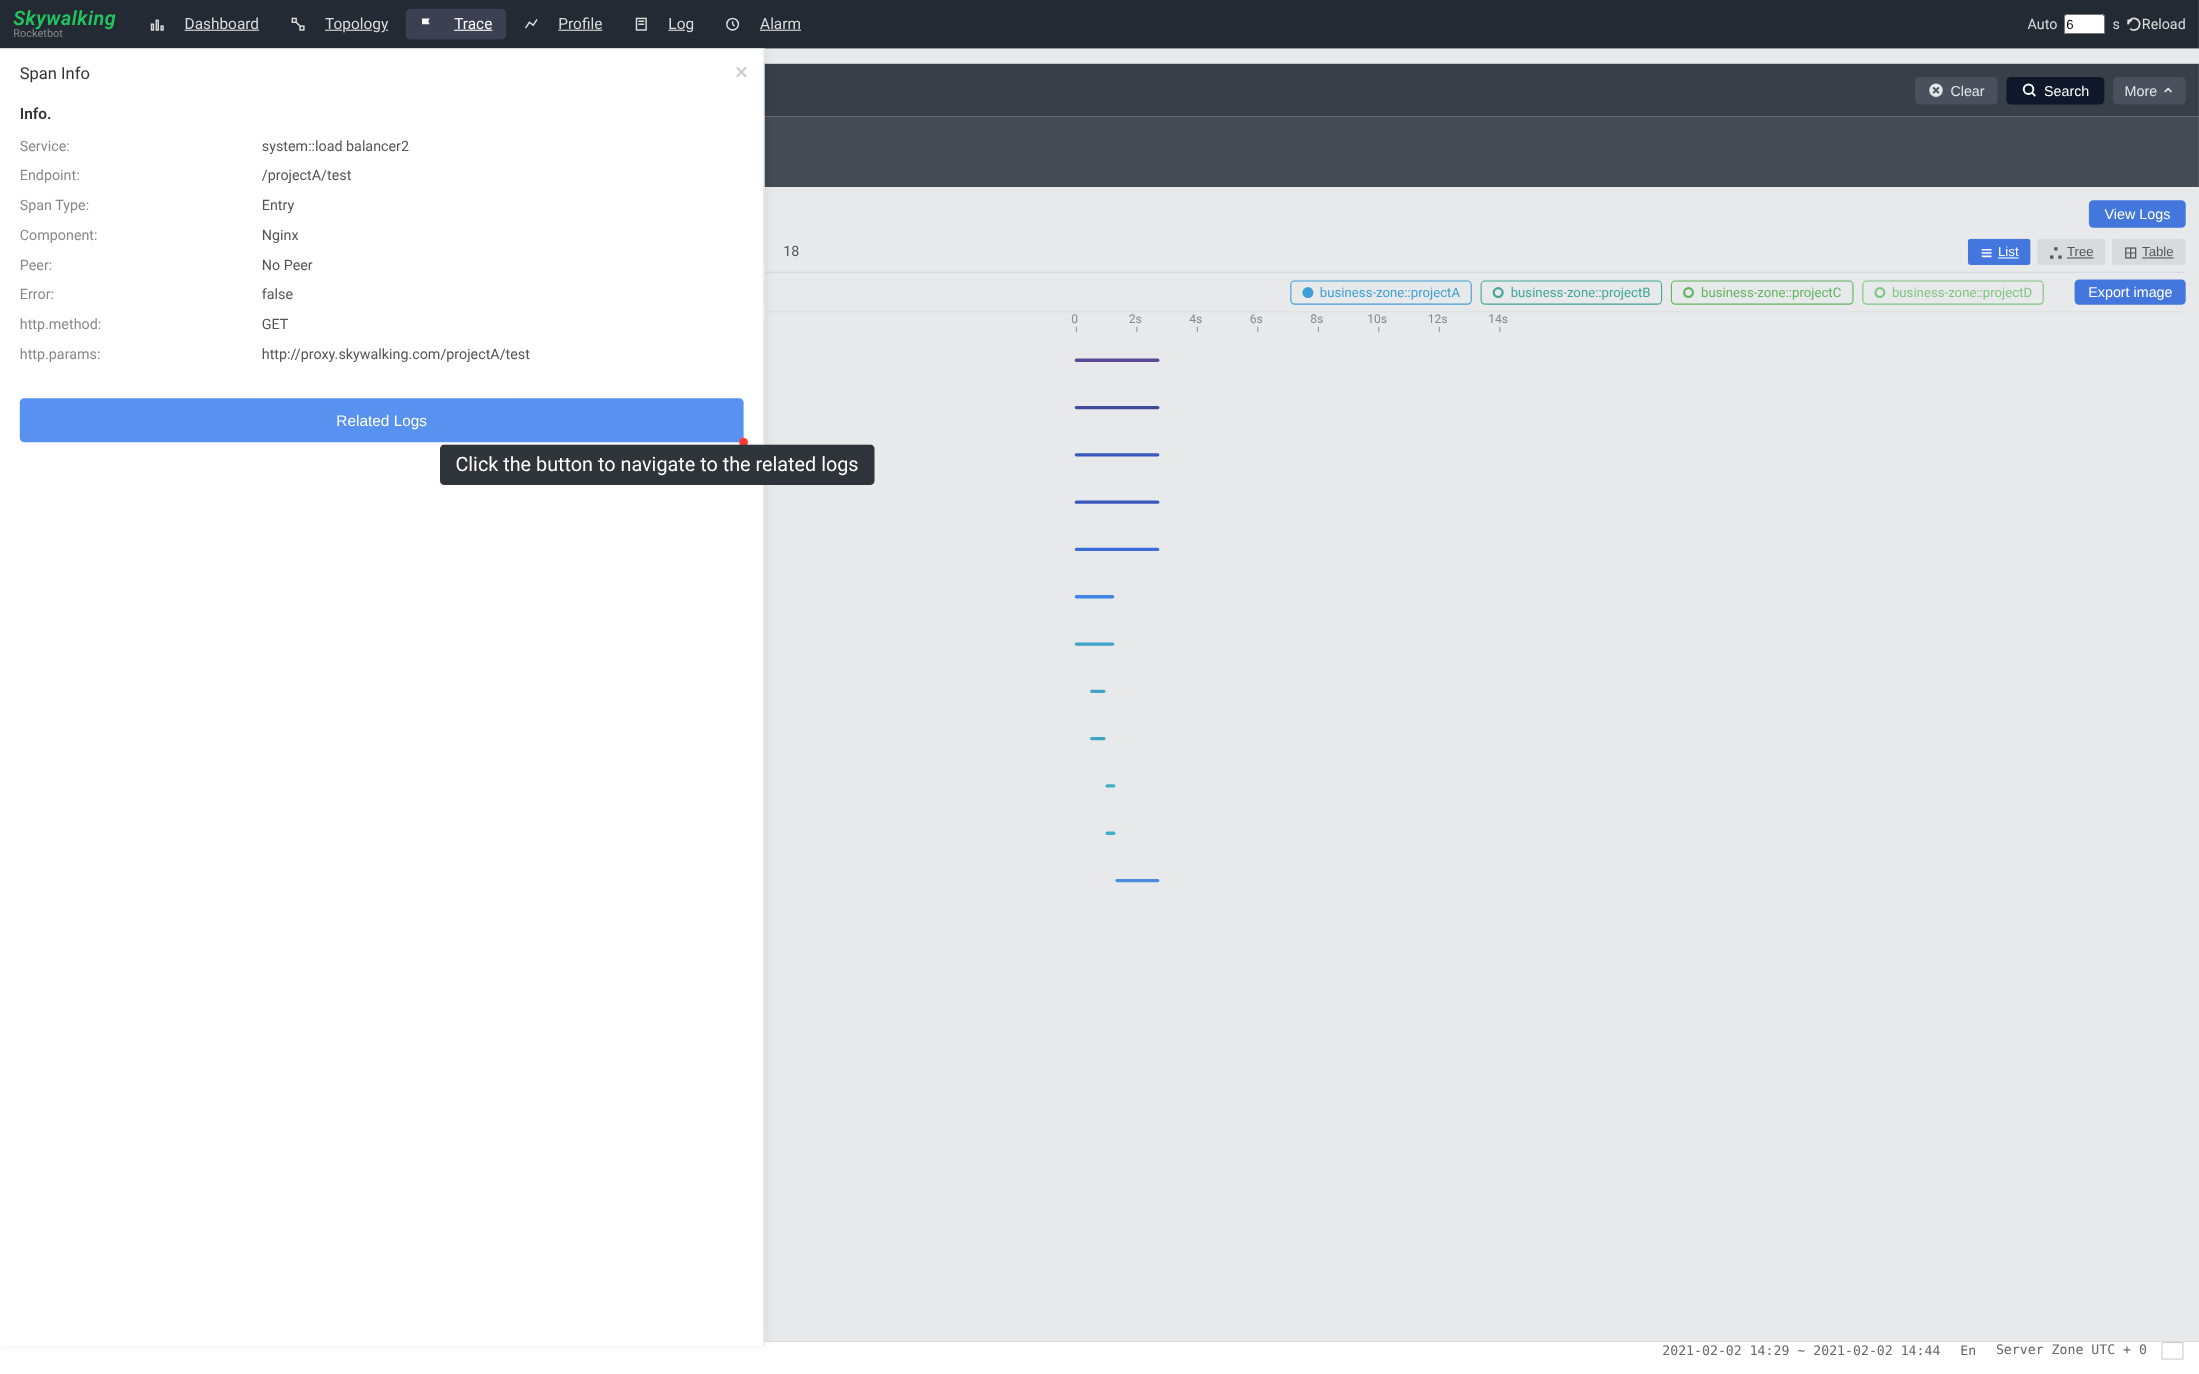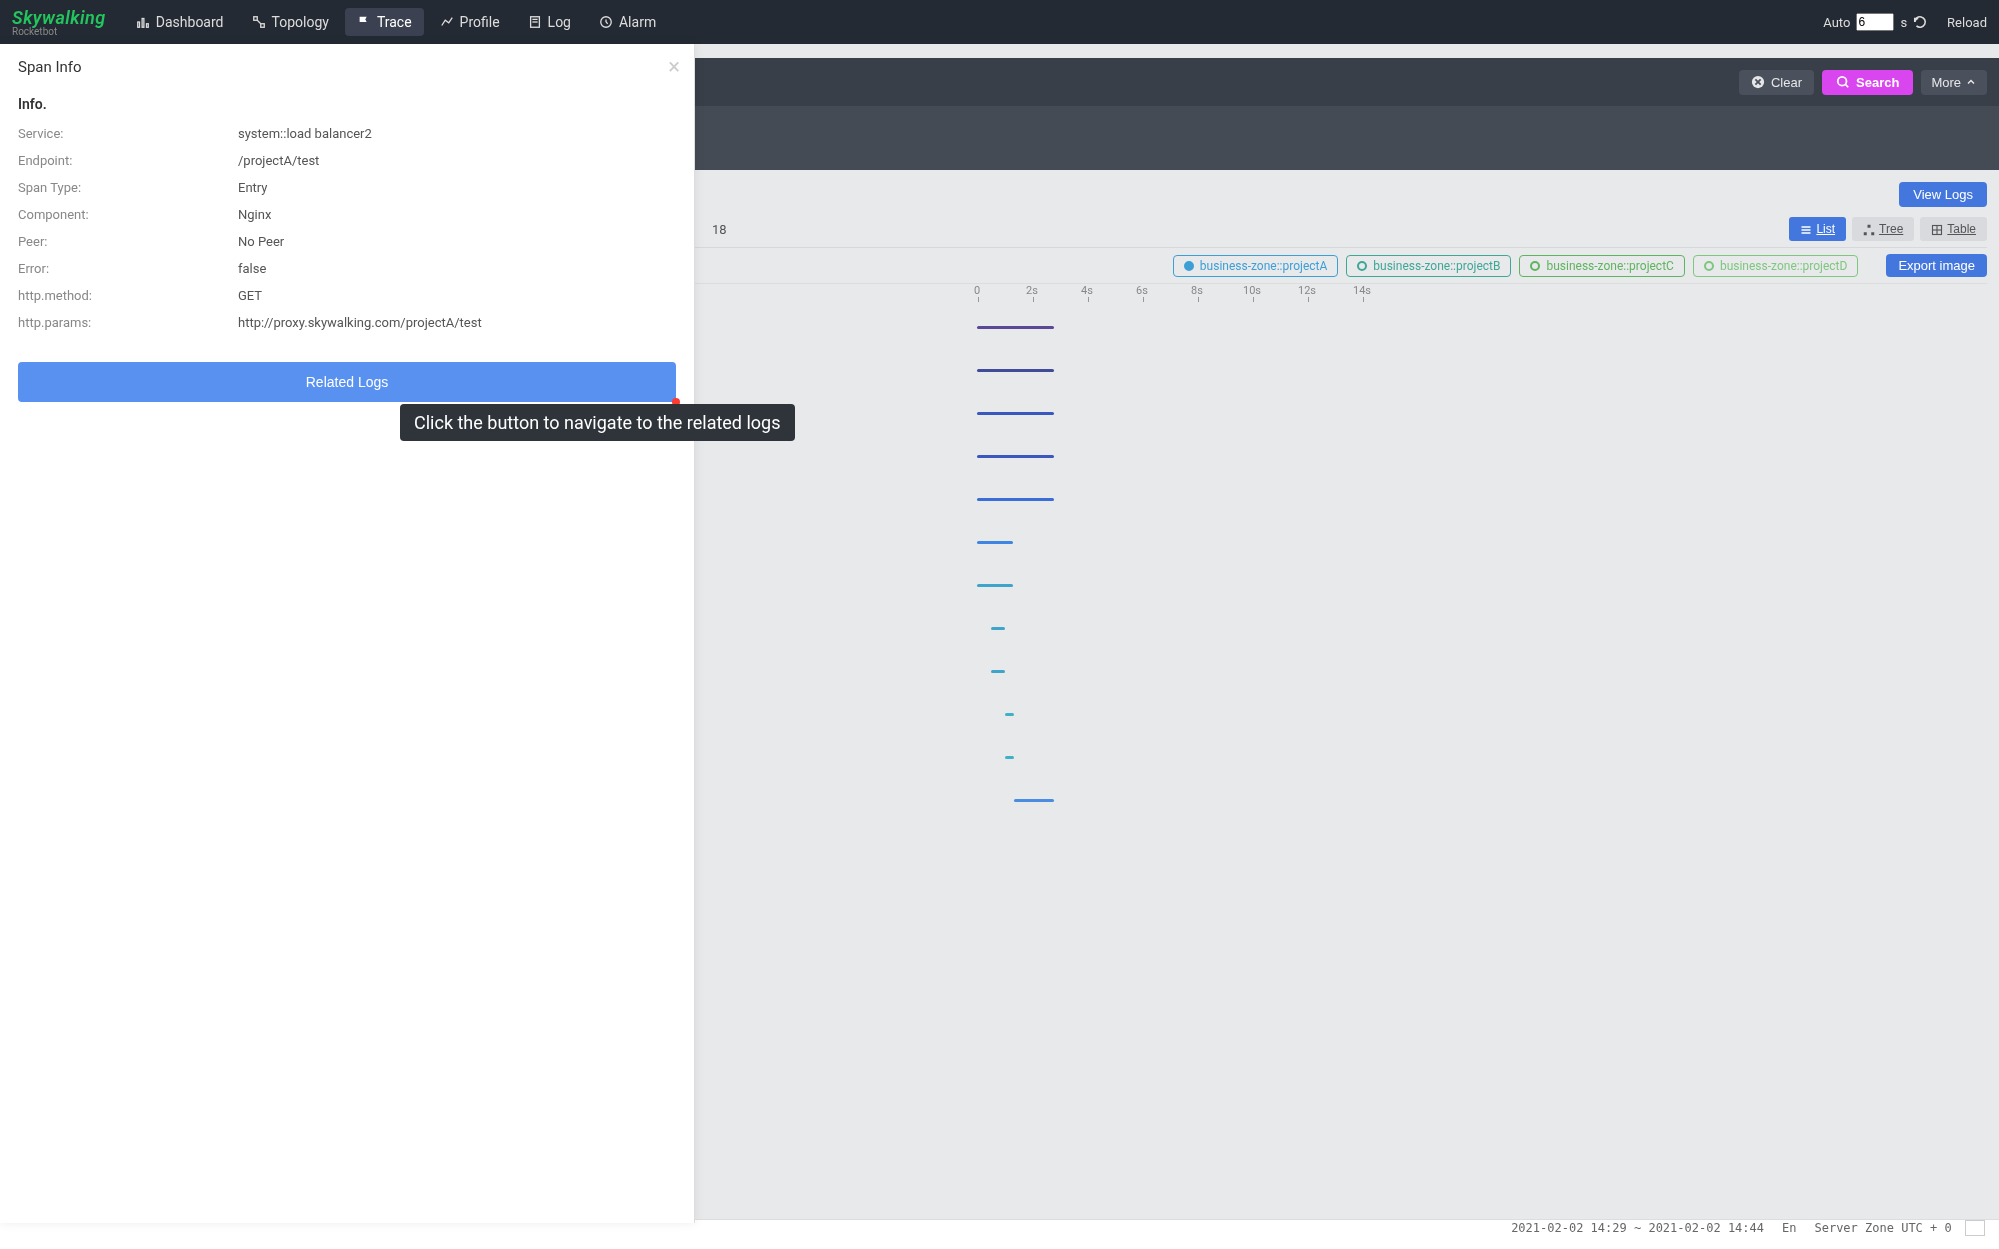--- a/index.html
+++ b/index.html
@@ -18,35 +18,36 @@
   display: flex;
   align-items: center;
   padding: 0 12px;
   color: #bbb;
 }
 .brand { display: flex; flex-direction: column; margin-right: 18px; }
 .brand-top { font-size: 18px; font-weight: 600; color: #22c55e; font-style: italic; letter-spacing: 0.5px;}
 .brand-sub { font-size: 10px; color: #888; margin-top:-2px;}
 .nav { display:flex; gap:4px; }
 .nav-item {
-  display:flex; align-items:center; gap:6px;
+  display:flex; align-items:center; gap:18px;
   padding:6px 12px; border-radius:4px; color:#ddd; font-size:14px;
   cursor:pointer;
+  text-decoration:underline;
 }
 .nav-item.active { background:#3b4150; color:#fff;}
 .nav-icon { width:14px; height:14px; display:inline-block; }
 .header-right { margin-left:auto; display:flex; align-items:center; gap:6px; font-size:13px; color:#ddd;}
 .num-input { width:38px; height:18px; font-size:12px; }
-.reload { display:flex; align-items:center; gap:20px; cursor:pointer; }
+.reload { display:flex; align-items:center; gap:0; cursor:pointer; }
 .toolbar {
   background:#393f48; height:48px; display:flex; align-items:center;
   padding:0 12px; gap:8px; justify-content:flex-end;margin-top:14px;
 }
 .btn-clear { background:#4a515c; color:#e5e6e8; border:none; border-radius:4px; padding:5px 12px; font-size:13px; display:flex; gap:6px; align-items:center; cursor:pointer;}
-.btn-search { background:#d946ef; color:#fff; border:none; border-radius:4px; padding:5px 14px; font-size:13px; display:flex; gap:6px; align-items:center; cursor:pointer;font-weight:bold;}
+.btn-search { background:#0f172a; color:#fff; border:none; border-radius:4px; padding:5px 14px; font-size:13px; display:flex; gap:6px; align-items:center; cursor:pointer;}
 .btn-more { background:#4a515c; color:#e5e6e8; border:none; border-radius:4px; padding:5px 10px; font-size:13px; display:flex; gap:4px; align-items:center; cursor:pointer;}
 .subbar { background:#454b54; height:64px; }
 .content-area { position:relative; padding:8px 12px; }
 .top-row { display:flex; justify-content:flex-end; align-items:center; padding:4px 0 10px 0; gap:10px;}
 .view-logs-btn { background:#4477dd; color:#fff; border:none; border-radius:4px; padding:5px 14px; font-size:13px; cursor:pointer;}
 .counts-row { display:flex; justify-content:flex-end; align-items:center; padding:0 0 6px 0;}
 .count-badge { font-size:13px; color:#555; margin-right:auto; position:relative; left:700px; }
 .view-toggle { display:flex; gap:6px; }
 .view-btn { border:1px solid transparent; padding:4px 10px; font-size:12px; border-radius:3px; display:flex; align-items:flex-end; gap:4px; cursor:pointer;text-decoration:underline;}
 .view-btn.active { background:#4477dd; color:#fff;}

